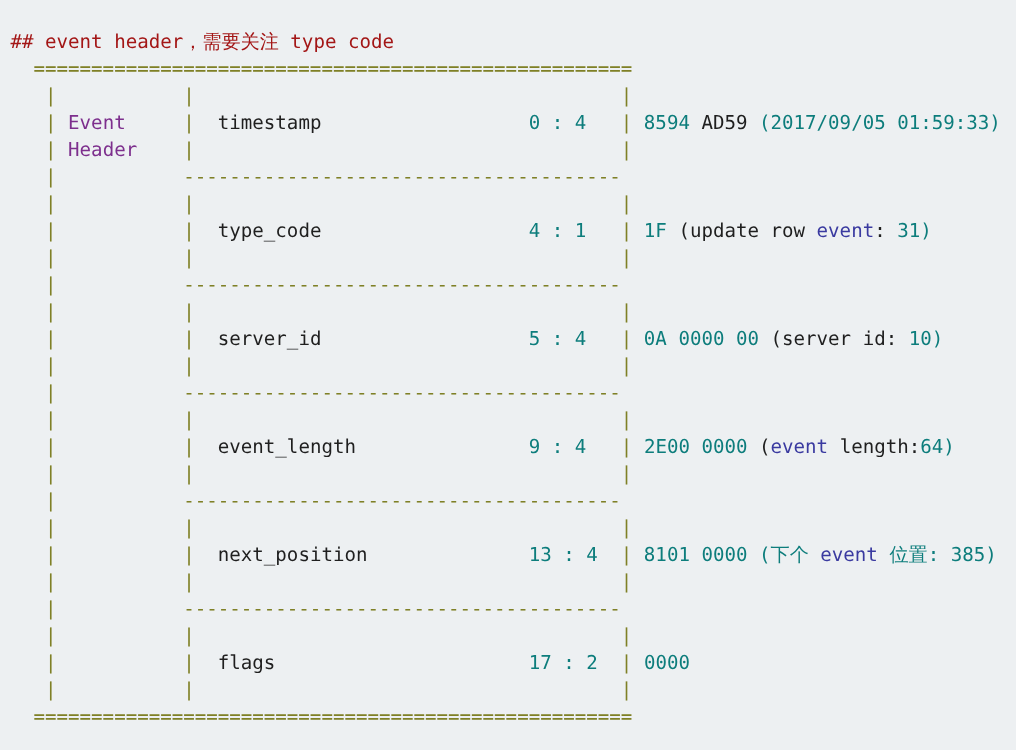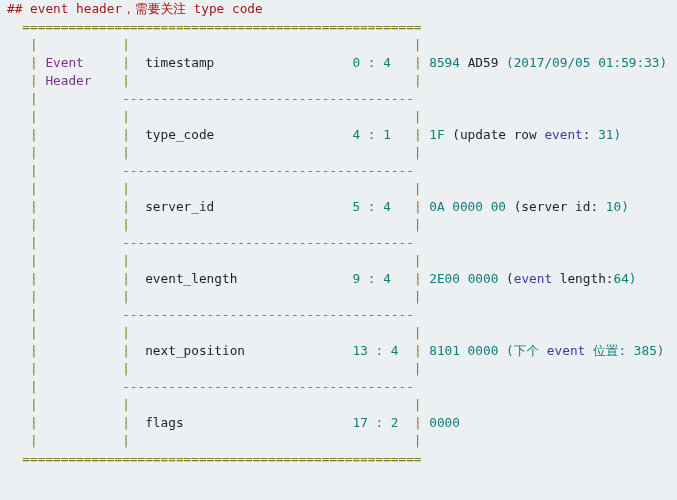--- a/index.html
+++ b/index.html
@@ -3,21 +3,21 @@
 <meta charset="utf-8">
 <style>
   html, body { margin: 0; padding: 0; }
   body {
     width: 677px; height: 500px;
     background: var(--bg, #edf0f2);
     overflow: hidden;
   }
   pre.code {
     margin: 0;
-    padding: 0 0 0 7px;
+    padding: 20px 0 0 7px;
     font-family: "DejaVu Sans Mono", "DejaVu Sans", monospace;
     font-size: 12.75px;
     line-height: 18px;
     white-space: pre;
   }
   .line { height: 18px; white-space: pre; }
   .c-red     { color: var(--red, #a31616); }
   .c-line    { color: var(--line, #7f8026); }
   .c-purple  { color: var(--purple, #7d2f8d); }
   .c-text    { color: var(--text, #1f1f1f); }

